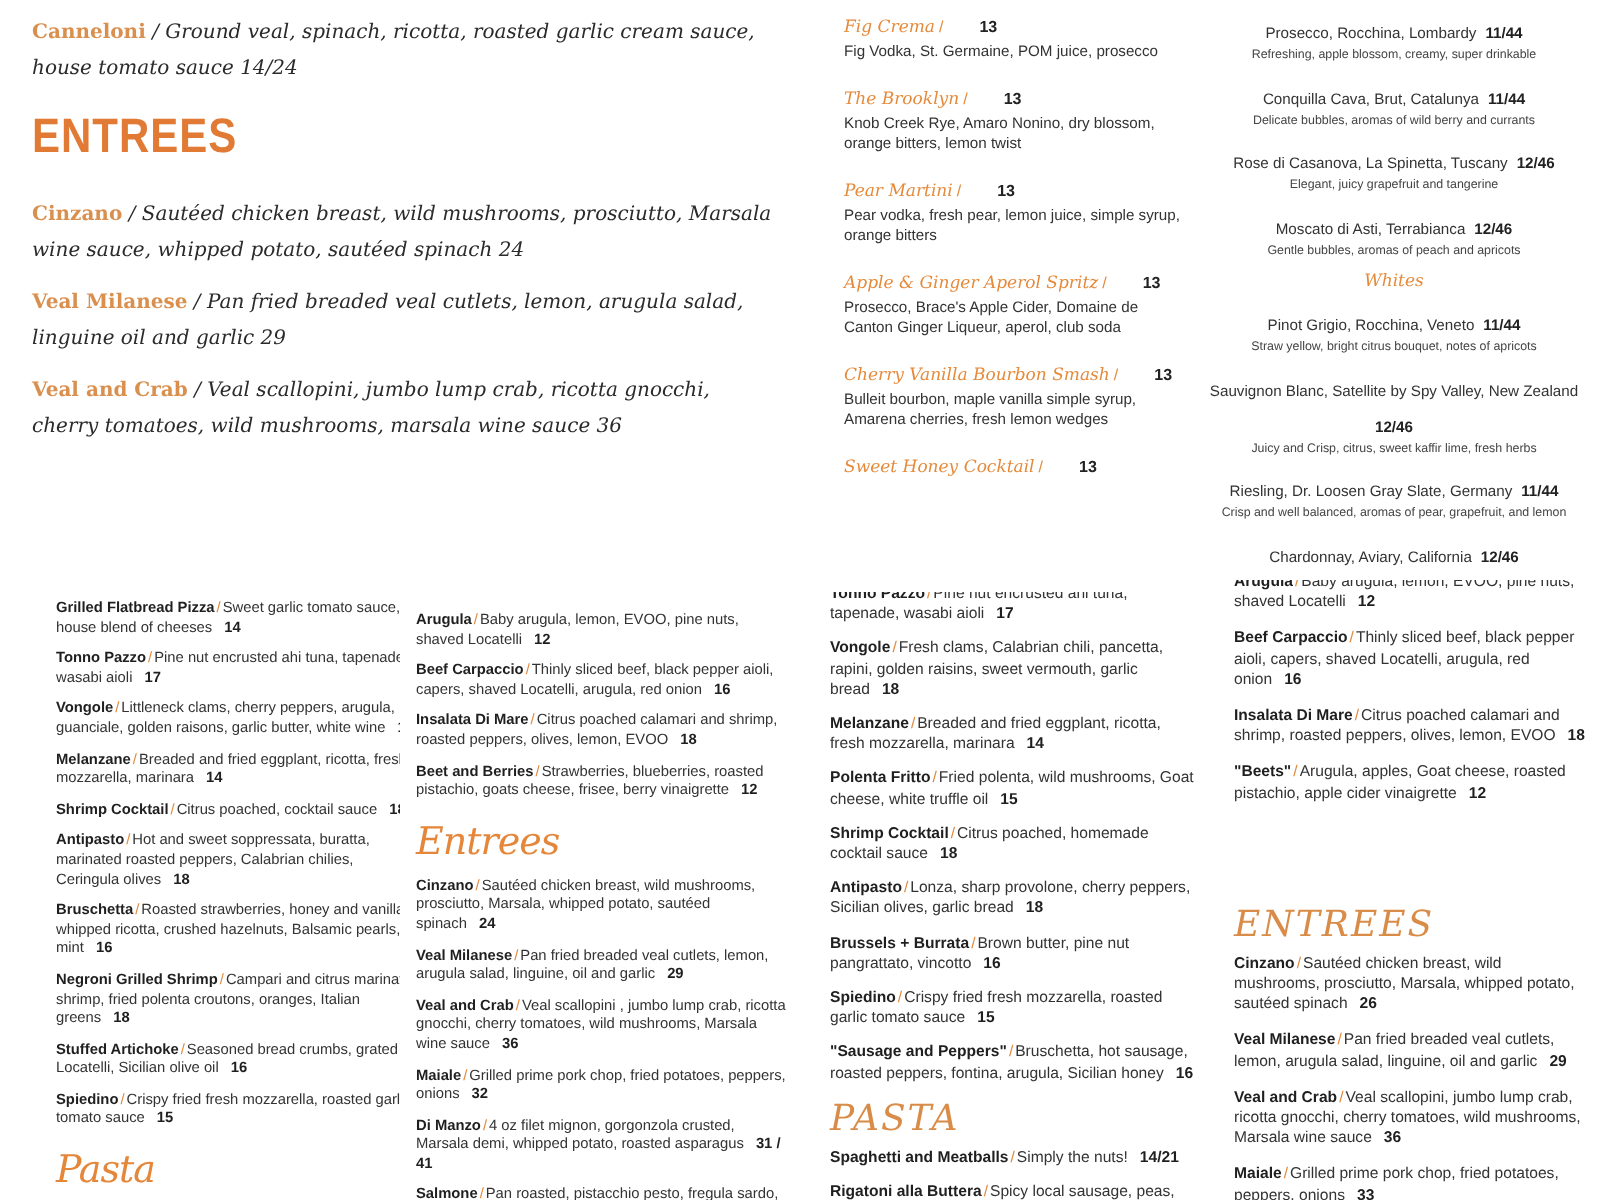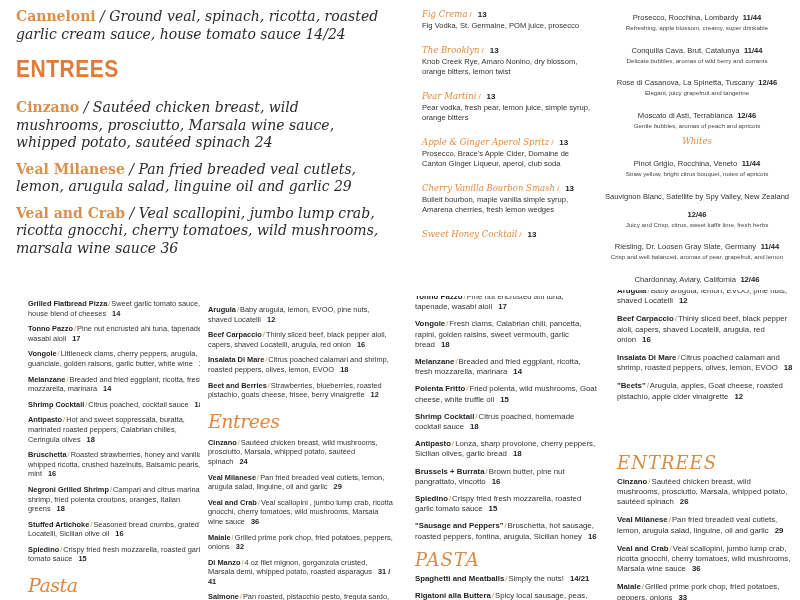--- a/index.html
+++ b/index.html
@@ -3,29 +3,29 @@
 <meta charset="utf-8">
 <style>
   * { box-sizing: border-box; margin: 0; padding: 0; }
   html, body { width: 800px; height: 600px; overflow: hidden; background: #ffffff; }
   body { position: relative; font-family: "Liberation Sans", sans-serif; color: #2a2a2a; }
 
   .panel { position: absolute; overflow: hidden; background: #fff; }
 
   
   #p-serif { left: 0; top: 0; width: 400px; height: 297px; padding: 8px 14px 0 16px; }
-  .serif-item { font-family: "DejaVu Serif", serif; font-style: italic; font-size: 14px; line-height: 17.5px; color: #2b2b2b; margin-bottom: 9px; }
+  .serif-item { font-family: "DejaVu Serif", serif; font-style: italic; font-size: 10px; line-height: 17.5px; color: #2b2b2b; margin-bottom: 9px; }
   .serif-item .nm { font-style: normal; font-weight: bold; color: #d9904f; }
   .serif-head { font-family: "Liberation Sans", sans-serif; font-weight: bold; font-size: 21px; letter-spacing: 0.5px; color: #e07a34; margin: 14px 0 18px 0; transform: scaleY(1.15); transform-origin: left; }
 
   
   #p-cocktail { left: 400px; top: 0; width: 200px; height: 292px; padding: 3px 8px 0 22px; }
   .ck { margin-bottom: 8px; }
   .ck-name { font-family: "DejaVu Serif", serif; font-style: italic; font-size: 8.5px; color: #e58a3a; }
-  .ck-price { font-weight: bold; font-size: 8px; color: #222; margin-left: 4px; }
+  .ck-price { font-weight: bold; font-size: 8px; color: #222; margin-left: 16px; }
   .ck-sep { color: #e58a3a; font-size: 8px; margin: 0 2px; }
   .ck-desc { font-size: 7.6px; line-height: 10px; color: #333; }
 
   
   #p-wine { left: 600px; top: 0; width: 200px; height: 285px; padding: 6px 10px 0 4px; text-align: center; }
   .w-head { font-family: "DejaVu Serif", serif; font-style: italic; font-size: 8.5px; color: #e58a3a; margin: 3px 0 6px 0; }
   .w-item { margin-bottom: 6px; }
   .w-name { font-size: 7.6px; color: #333; }
   .w-price { font-weight: bold; font-size: 7.6px; color: #222; }
   .w-desc { font-size: 6.2px; line-height: 8.5px; color: #444; }

